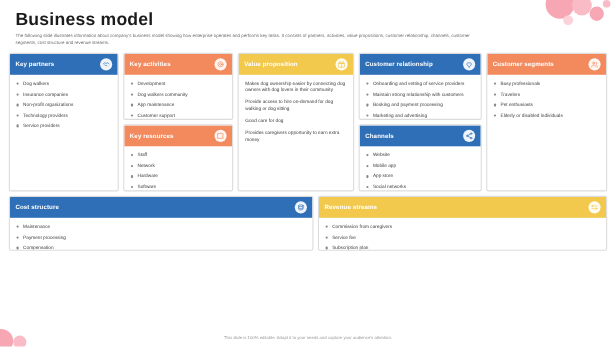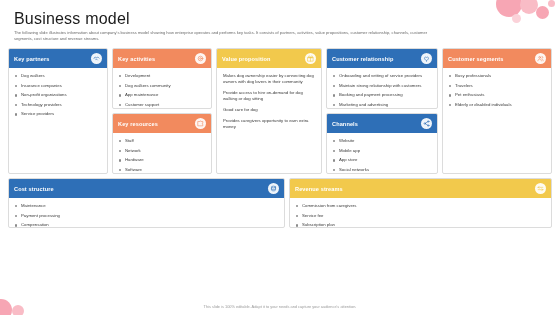--- a/index.html
+++ b/index.html
@@ -8,21 +8,21 @@
     font-family:"Liberation Sans", sans-serif;
     color:#2b2b2b;overflow:hidden;position:relative;
   }
   .deco-tr{position:absolute;top:0;right:0;width:74px;height:34px;overflow:hidden;}
   .deco-tr .b{position:absolute;border-radius:50%;}
   .deco-bl{position:absolute;left:0;bottom:0;width:44px;height:30px;overflow:hidden;}
   .deco-bl .b{position:absolute;border-radius:50%;}
 
   .title{
     position:absolute;left:14px;top:10px;
-    font-size:16px;font-weight:normal;letter-spacing:.2px;color:#1b1b1b;
+    font-size:16px;font-weight:bold;letter-spacing:.2px;color:#1b1b1b;
   }
   .subtitle{
     position:absolute;left:14px;top:30px;width:420px;
     font-size:4.1px;line-height:6px;color:#6a6a6a;
   }
 
   .board{position:absolute;left:8px;top:48px;width:544px;}
 
   .row{display:flex;gap:4px;align-items:flex-start;}
 

